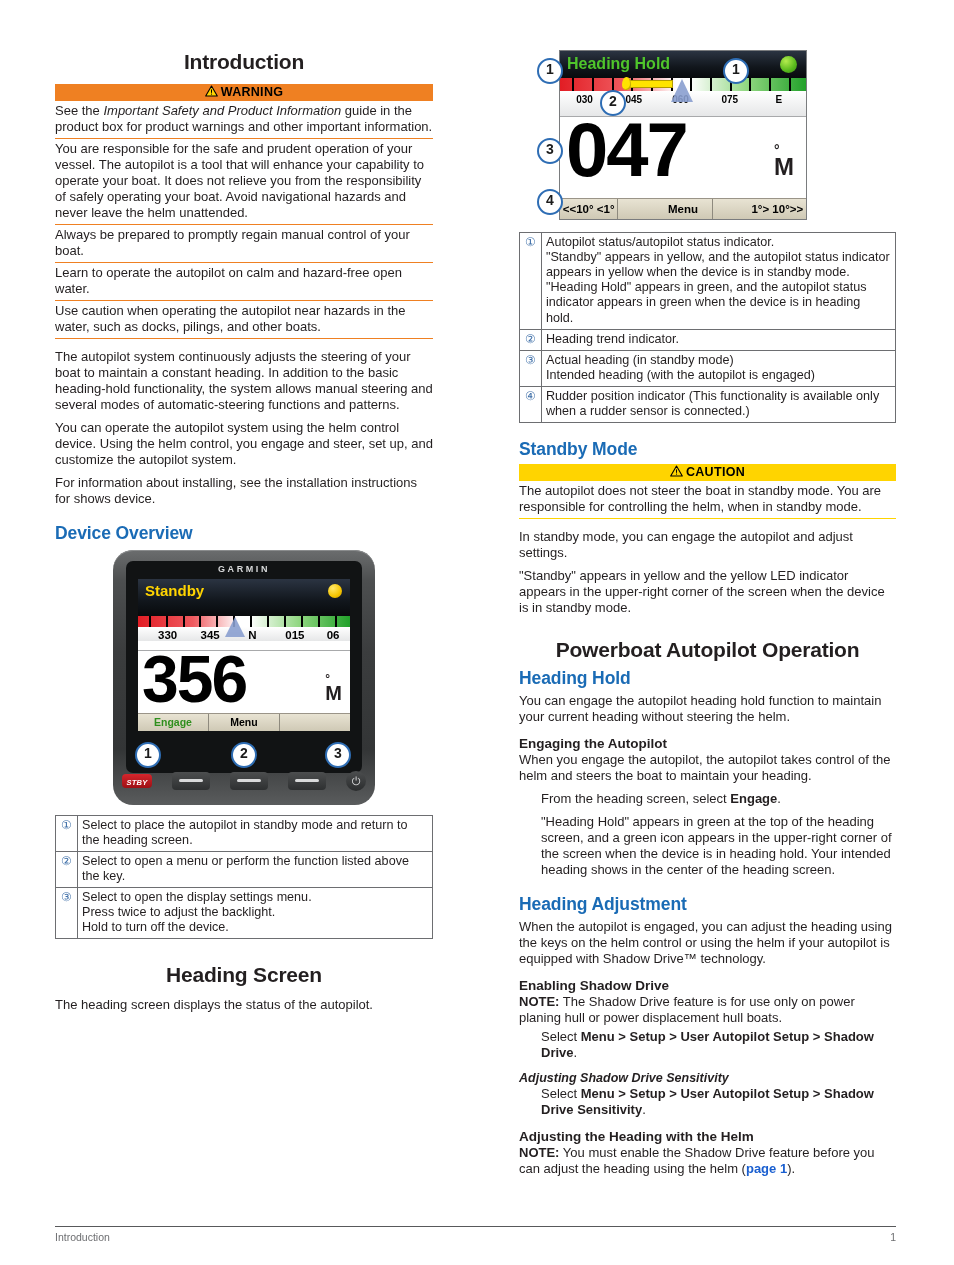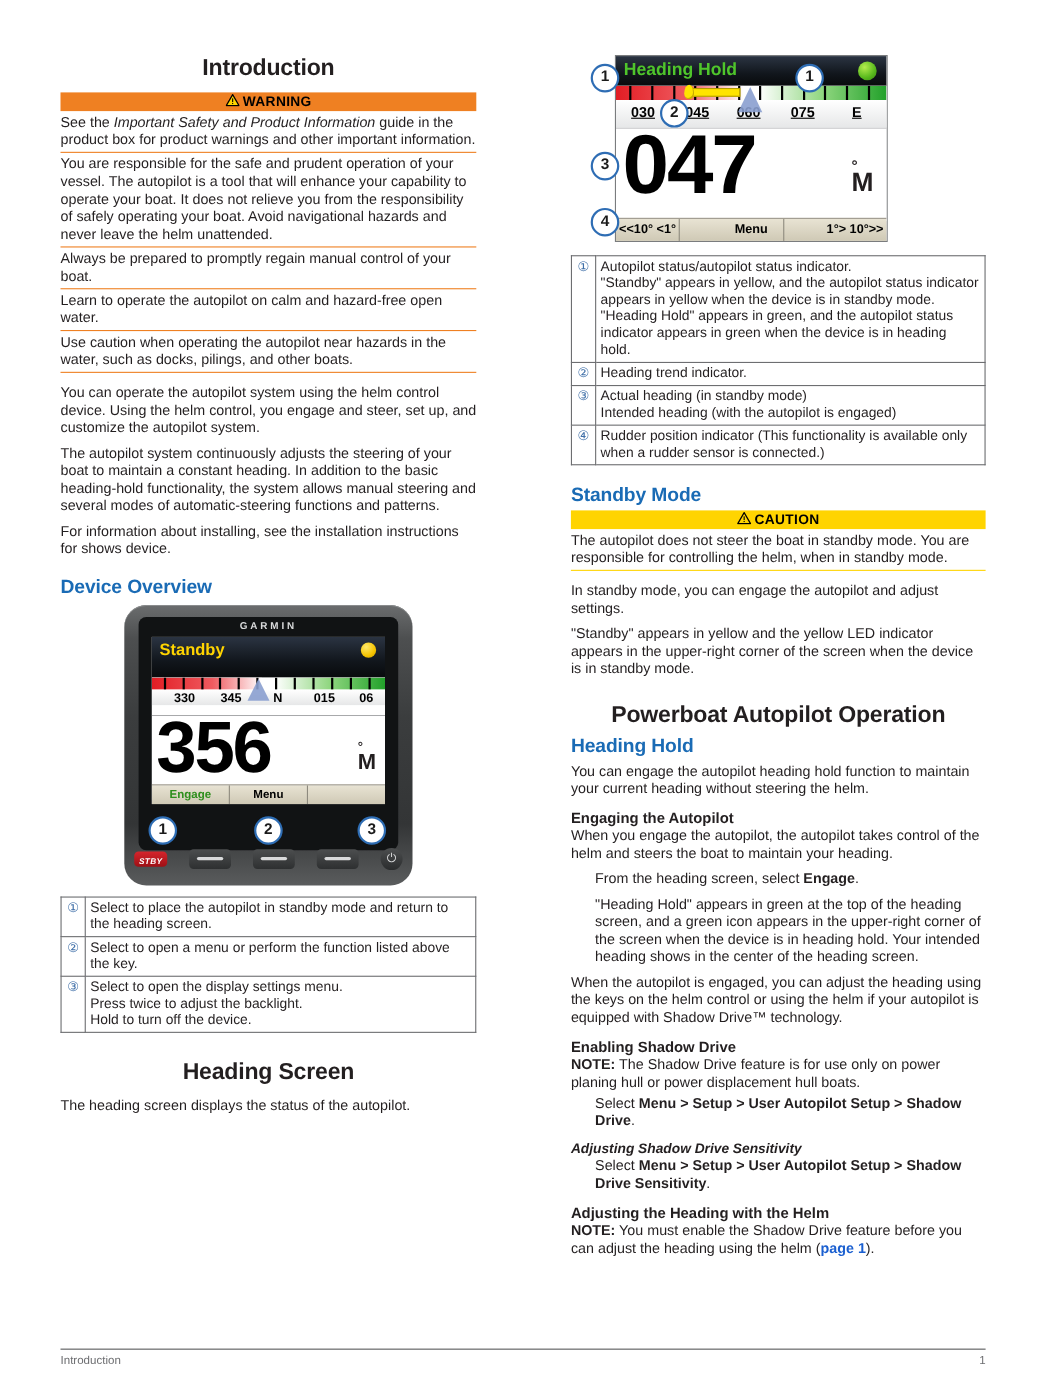--- a/index.html
+++ b/index.html
@@ -379,21 +379,21 @@
     position: relative;
     overflow: hidden;
     box-sizing: border-box;
   }
   .hh-screen .screen-top { height: 27px; }
   .hh-screen .screen-status { font-size: 16px; top: 4px; }
   .hh-screen .led { width: 17px; height: 17px; right: 9px; top: 5px; }
   .hh-screen .ribbon { height: 38px; }
   .hh-screen .ribbon-bar { height: 13px; }
   .hh-screen .ribbon-labels { height: 25px; }
-  .hh-screen .ribbon-labels span { font-size: 13px; top: 3px; text-decoration: underline; }
+  .hh-screen .ribbon-labels span { font-size: 10px; top: 3px; }
   .hh-screen .screen-main { height: 84px; }
   .hh-screen .heading-num { font-size: 76px; line-height: 86px; top: -10px; left: 6px; }
   .hh-screen .heading-unit { top: 26px; right: 12px; }
   .hh-screen .heading-unit .deg { font-size: 14px; }
   .hh-screen .heading-unit .m { font-size: 24px; }
   .hh-screen .softkeys { height: 20px; gap: 36px; }
   .hh-screen .softkey { font-size: 11.5px; line-height: 20px; }
 
   .trend-bar {
     position: absolute;
@@ -450,22 +450,22 @@
         </div>
         <div class="notice-items">
           <div class="notice-item"><span>See the </span><span class="i">Important Safety and Product Information</span><span> guide in the product box for product warnings and other important information.</span></div>
           <div class="notice-item">You are responsible for the safe and prudent operation of your vessel. The autopilot is a tool that will enhance your capability to operate your boat. It does not relieve you from the responsibility of safely operating your boat. Avoid navigational hazards and never leave the helm unattended.</div>
           <div class="notice-item">Always be prepared to promptly regain manual control of your boat.</div>
           <div class="notice-item">Learn to operate the autopilot on calm and hazard-free open water.</div>
           <div class="notice-item">Use caution when operating the autopilot near hazards in the water, such as docks, pilings, and other boats.</div>
         </div>
       </div>
 
+      <p class="body">The autopilot system continuously adjusts the steering of your boat to maintain a constant heading. In addition to the basic heading-hold functionality, the system allows manual steering and several modes of automatic-steering functions and patterns.</p>
       <p class="body">You can operate the autopilot system using the helm control device. Using the helm control, you engage and steer, set up, and customize the autopilot system.</p>
-      <p class="body">The autopilot system continuously adjusts the steering of your boat to maintain a constant heading. In addition to the basic heading-hold functionality, the system allows manual steering and several modes of automatic-steering functions and patterns.</p>
       <p class="body">For information about installing, see the installation instructions for shows device.</p>
 
       <h2 class="section">Device Overview</h2>
 
       <div class="device-wrap">
         <div class="device-body">
           <div class="device-inner">
             <div class="garmin-logo">GARMIN</div>
 
             <div class="screen">
@@ -692,20 +692,21 @@
       <h1 class="chapter" style="margin-top:22px;margin-bottom:6px;">Powerboat Autopilot Operation</h1>
 
       <h2 class="section" style="margin-top:2px;">Heading Hold</h2>
       <p class="body">You can engage the autopilot heading hold function to maintain your current heading without steering the helm.</p>
 
       <h3 class="sub">Engaging the Autopilot</h3>
       <p class="body">When you engage the autopilot, the autopilot takes control of the helm and steers the boat to maintain your heading.</p>
       <p class="step"><span>From the heading screen, select </span><span class="b">Engage</span><span>.</span></p>
       <p class="step">"Heading Hold" appears in green at the top of the heading screen, and a green icon appears in the upper-right corner of the screen when the device is in heading hold. Your intended heading shows in the center of the heading screen.</p>
 
+      <h2 class="section">Heading Adjustment</h2>
       <p class="body">When the autopilot is engaged, you can adjust the heading using the keys on the helm control or using the helm if your autopilot is equipped with Shadow Drive™ technology.</p>
 
       <h3 class="sub">Enabling Shadow Drive</h3>
       <p class="body tight"><span class="b">NOTE:</span><span> The Shadow Drive feature is for use only on power planing hull or power displacement hull boats.</span></p>
       <p class="step"><span>Select </span><span class="b">Menu &gt; Setup &gt; User Autopilot Setup &gt; Shadow Drive</span><span>.</span></p>
 
       <h4 class="subsub">Adjusting Shadow Drive Sensitivity</h4>
       <p class="step"><span>Select </span><span class="b">Menu &gt; Setup &gt; User Autopilot Setup &gt; Shadow Drive Sensitivity</span><span>.</span></p>
 
       <h3 class="sub">Adjusting the Heading with the Helm</h3>

